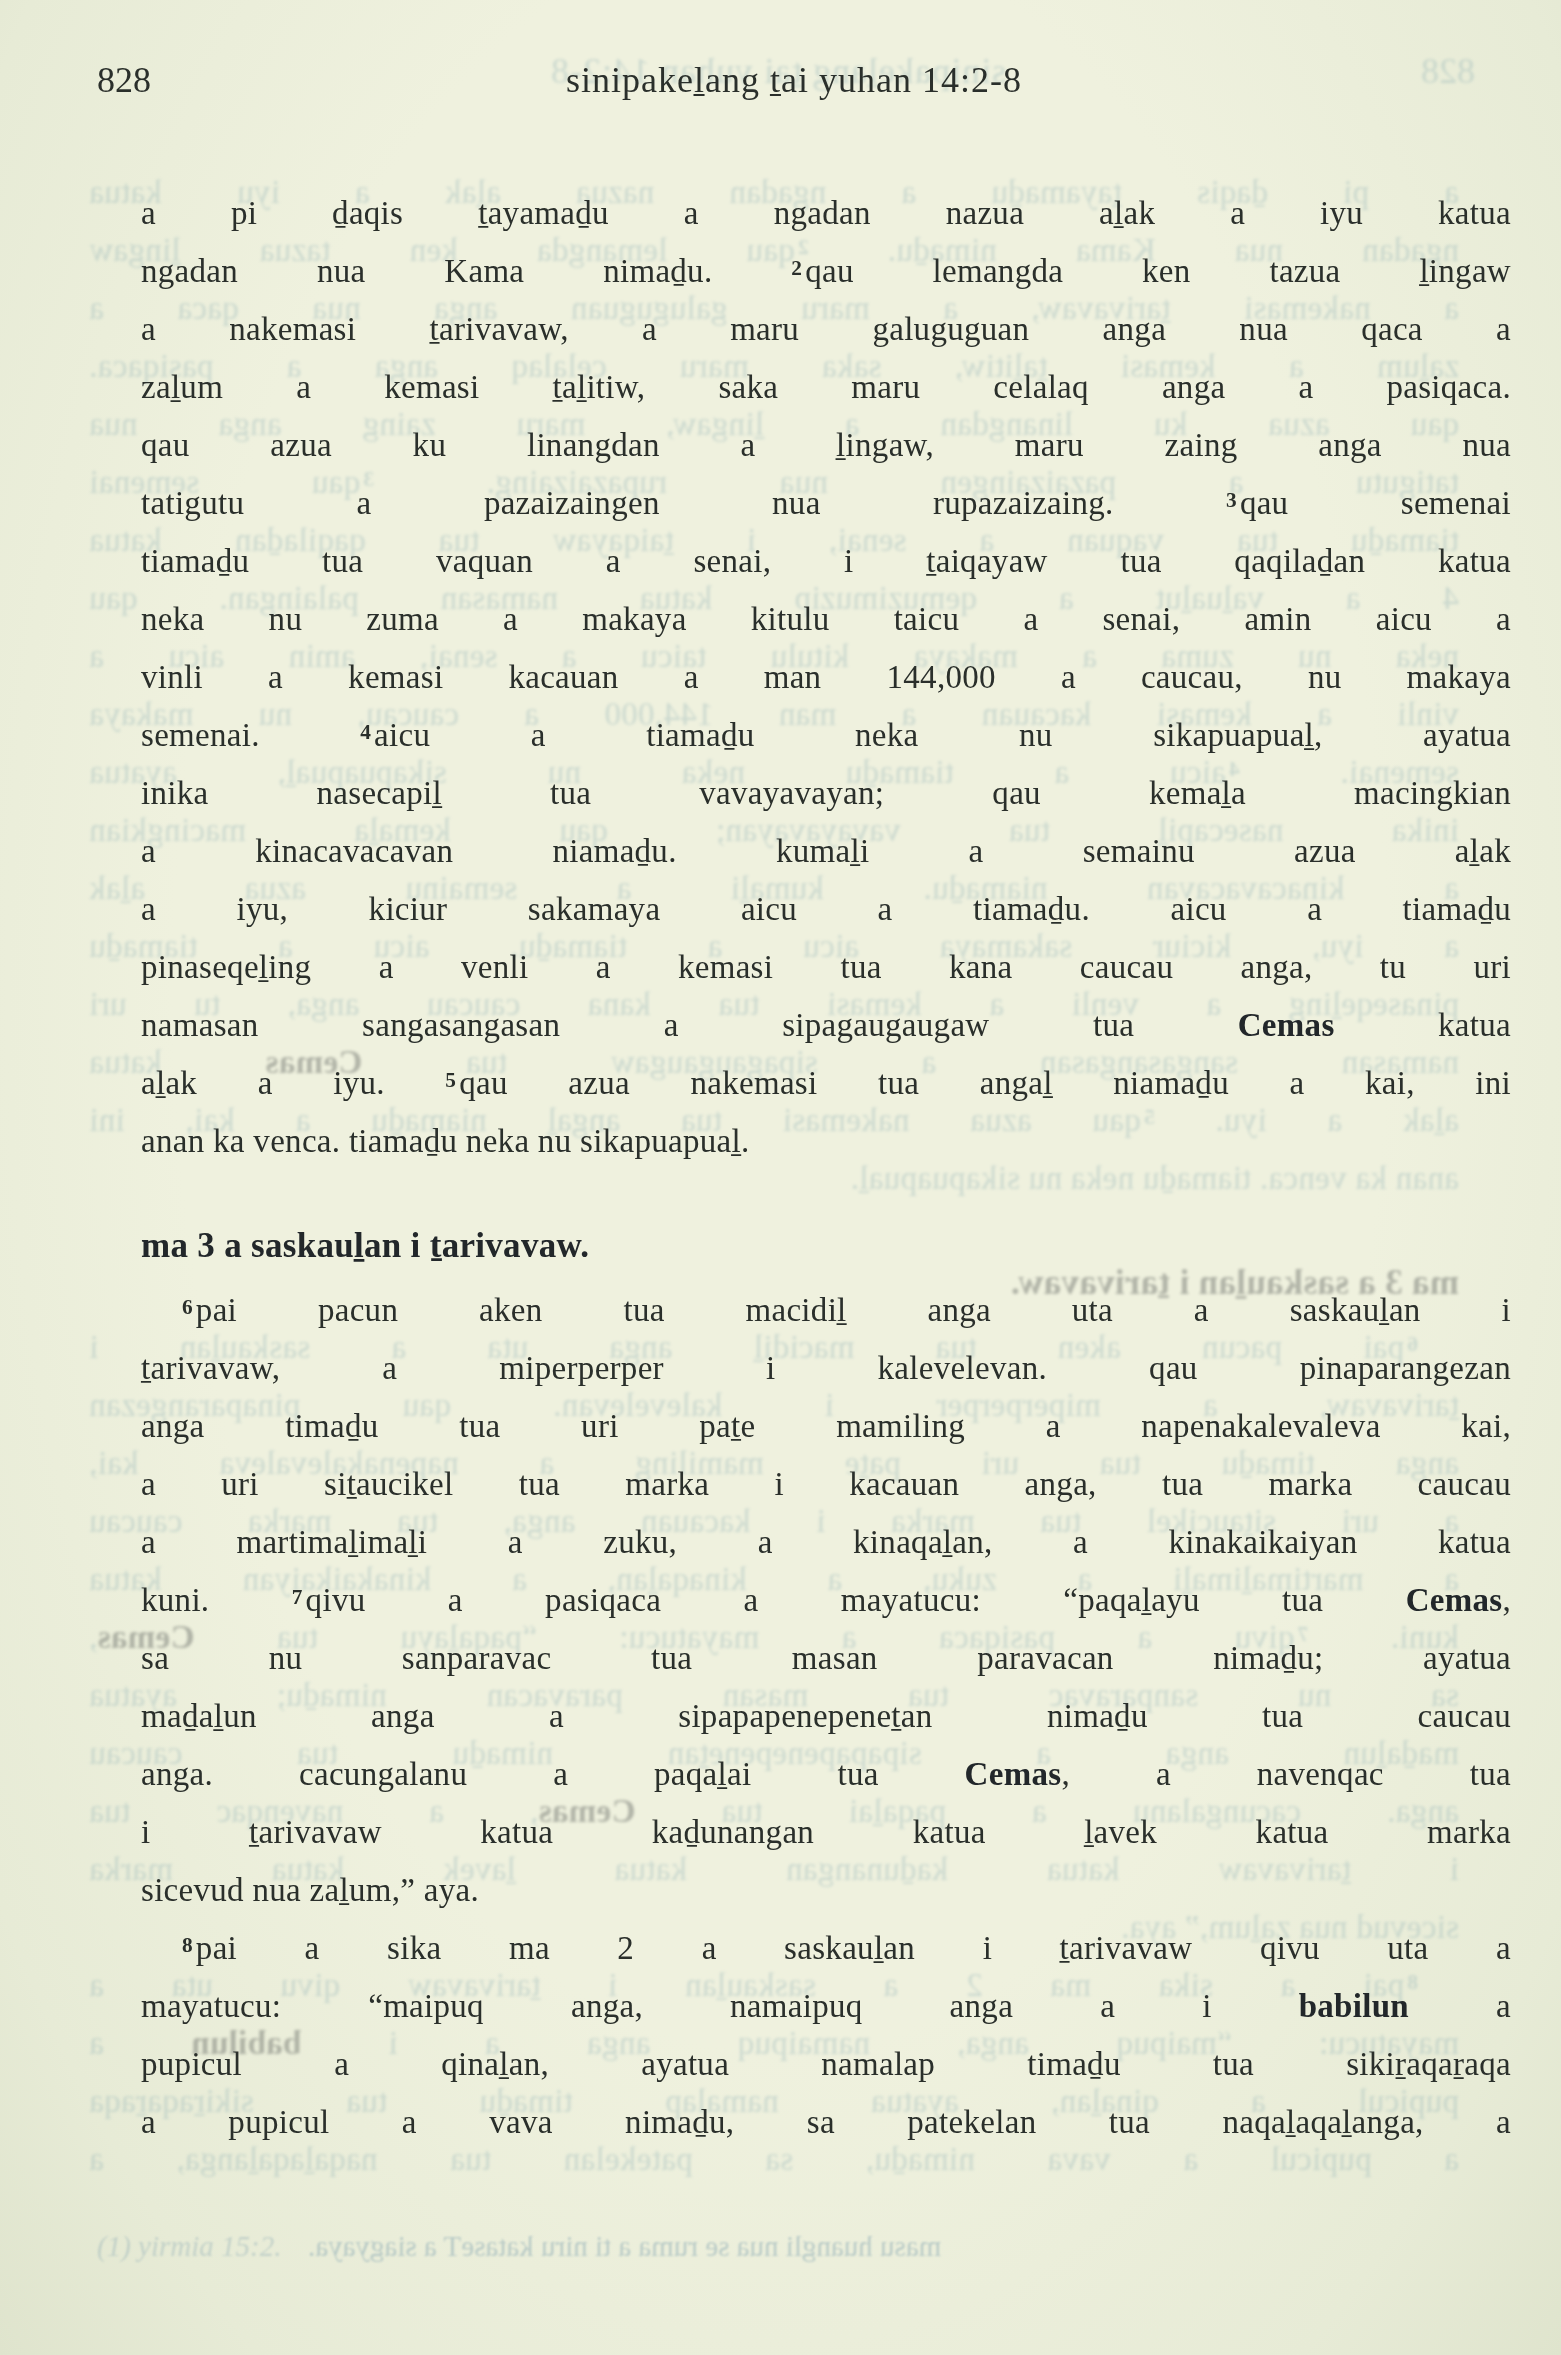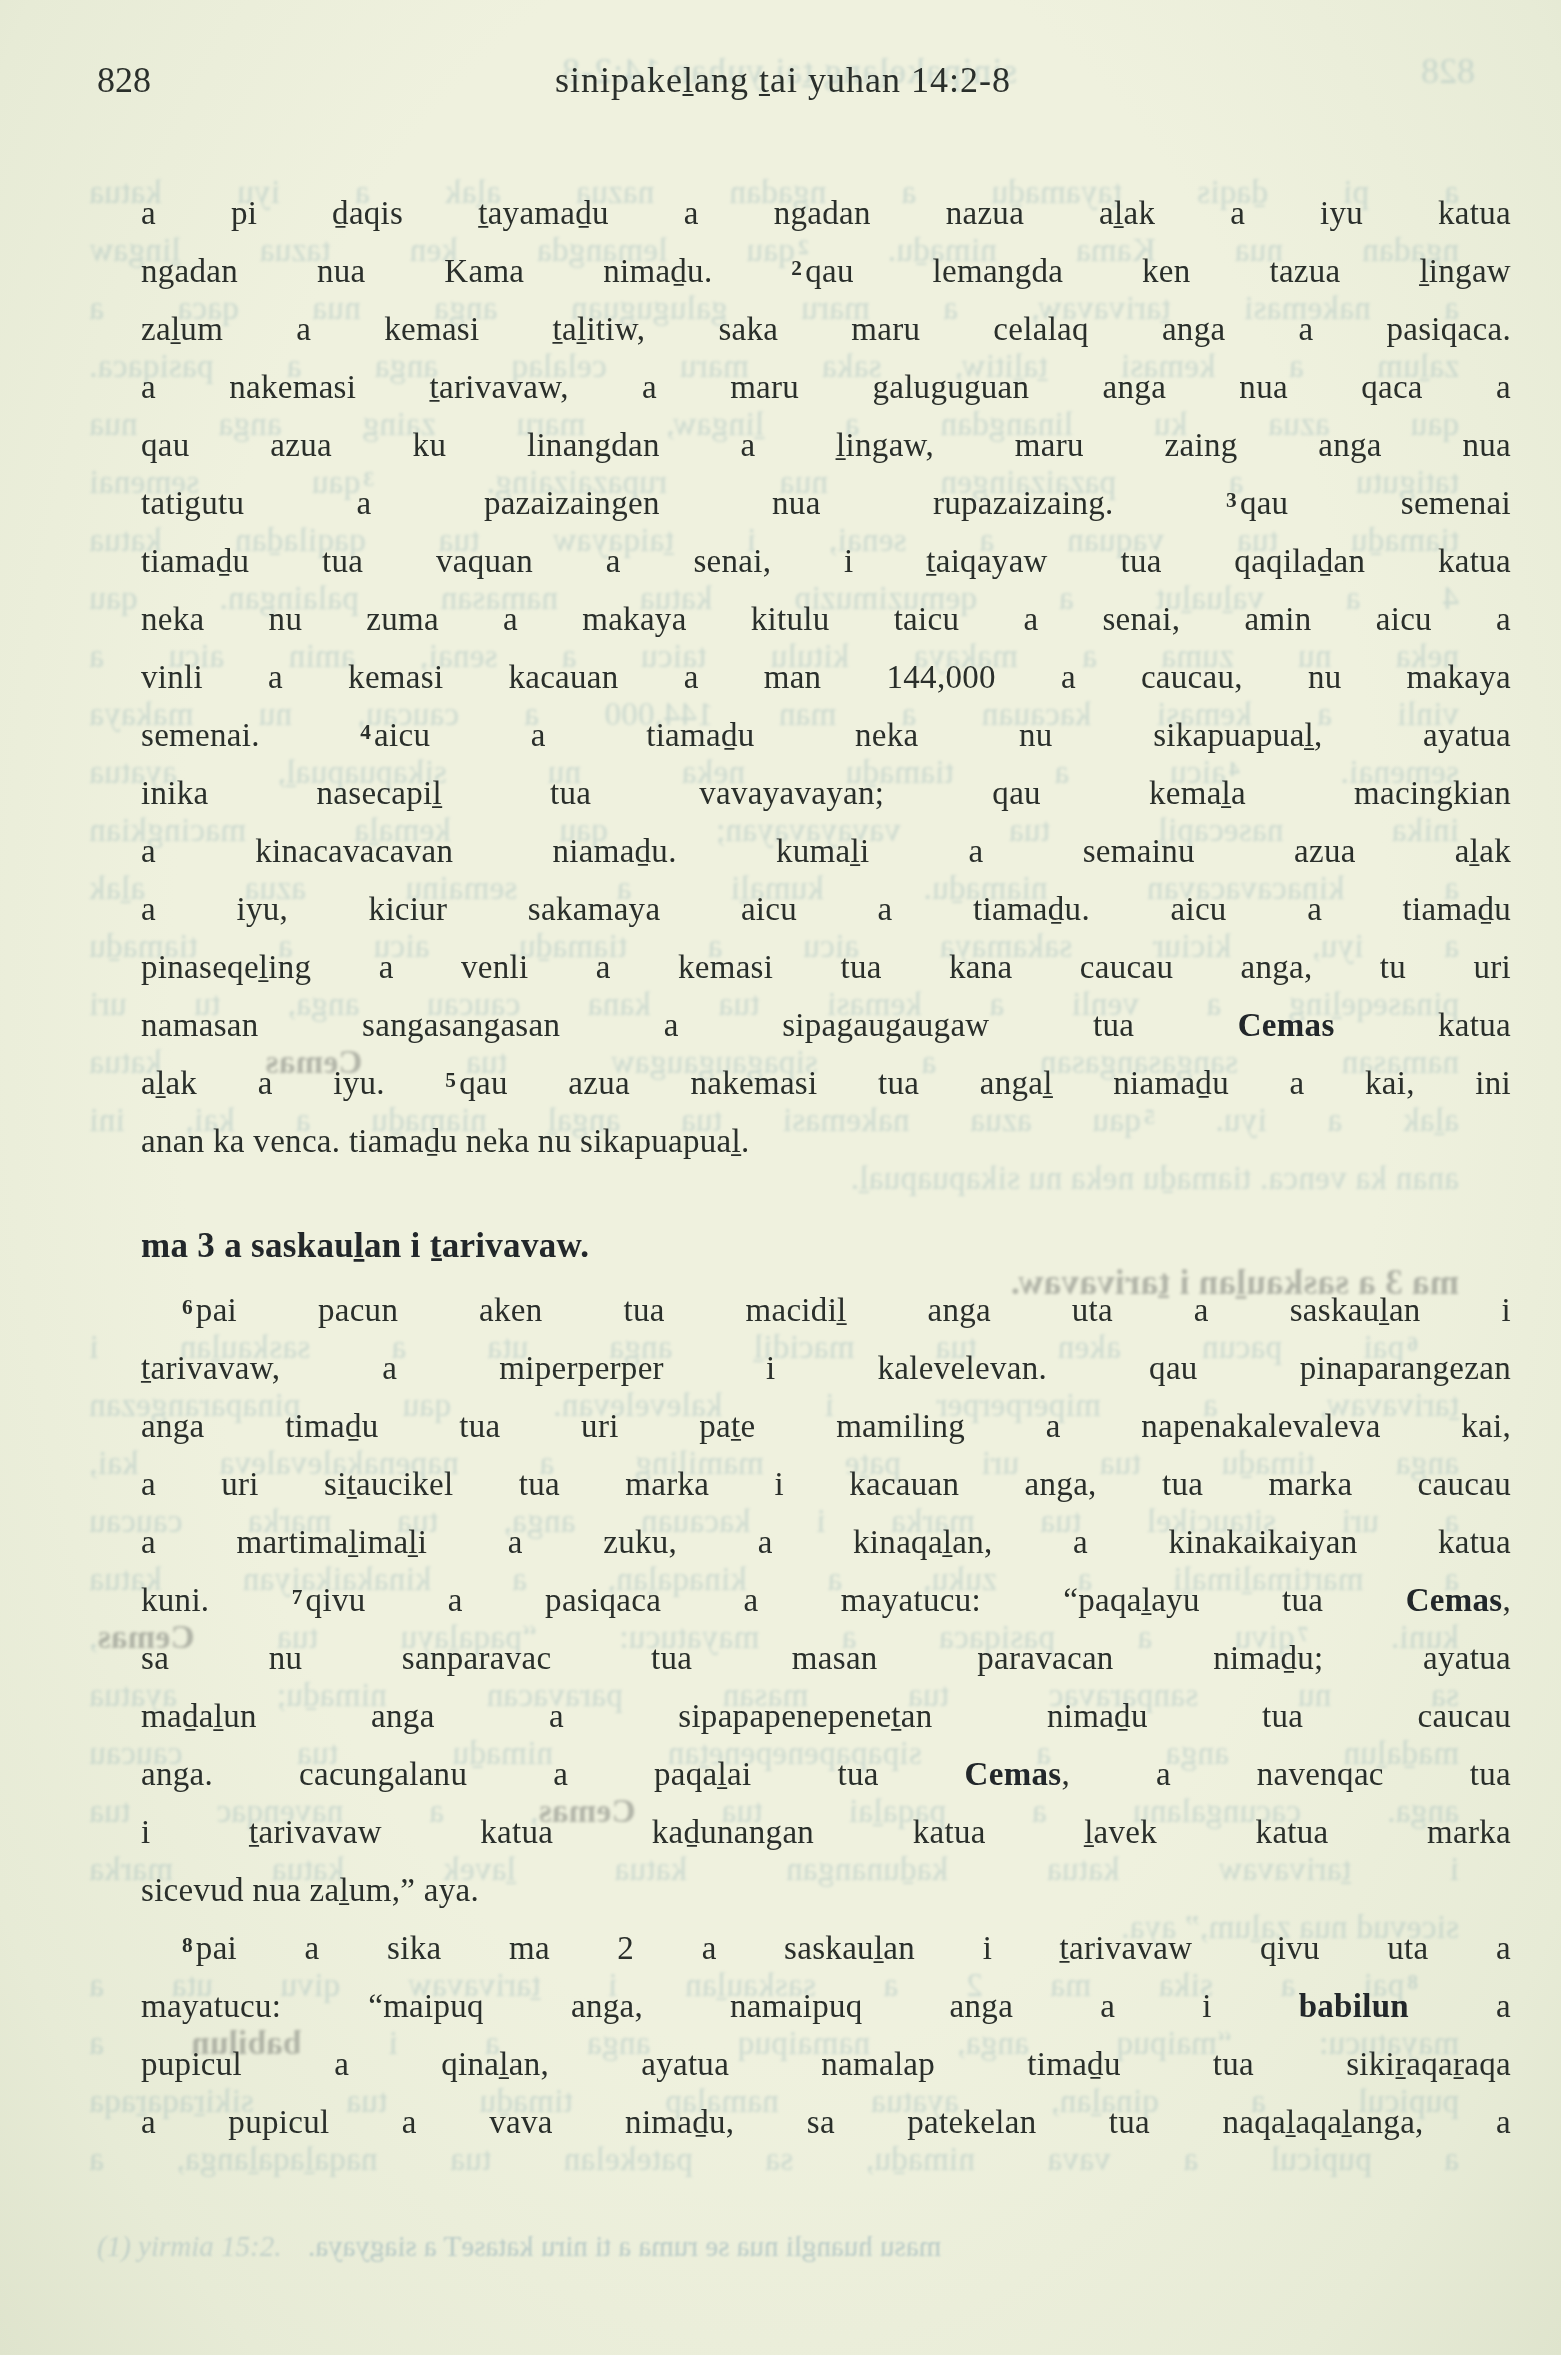--- a/index.html
+++ b/index.html
@@ -11,21 +11,21 @@
     overflow:hidden;
     font-family:Liberation Serif, serif;
     color:#2a2f2b;
   }
   
   .header{
     position:absolute;left:97px;top:50px;width:1370px;height:60px;
     font-size:36px;line-height:60px;
   }
   .page-number{position:absolute;left:0;top:0;}
-  .running-title{position:absolute;left:1px;top:0;width:100%;text-align:center;letter-spacing:1px;}
+  .running-title{position:absolute;left:12px;top:0;width:100%;text-align:center;letter-spacing:1px;}
   .body-text{
     position:absolute;left:97px;top:184px;width:1370px;
     font-size:33px;line-height:58px;letter-spacing:0.3px;margin-left:44px;
   }
   .line{
     height:58px;overflow:visible;
     text-align:justify;
     text-align-last:justify;
     -moz-text-align-last:justify;
   }
@@ -104,22 +104,22 @@
     </div>
 
   <div class="header">
     <span class="page-number">828</span>
     <span class="running-title">sinipakeḻang ṯai yuhan 14:2-8</span>
   </div>
 
   <div class="body-text">
       <div class="line"><span>a pi ḏaqis ṯayamaḏu a ngadan nazua aḻak a iyu katua</span></div>
       <div class="line"><span>ngadan nua Kama nimaḏu. </span><sup>2</sup><span>qau lemangda ken tazua ḻingaw</span></div>
+      <div class="line"><span>a nakemasi ṯarivavaw, a maru galuguguan anga nua qaca a</span></div>
       <div class="line"><span>zaḻum a kemasi ṯaḻitiw, saka maru celalaq anga a pasiqaca.</span></div>
-      <div class="line"><span>a nakemasi ṯarivavaw, a maru galuguguan anga nua qaca a</span></div>
       <div class="line"><span>qau azua ku linangdan a ḻingaw, maru zaing anga nua</span></div>
       <div class="line"><span>tatigutu a pazaizaingen nua rupazaizaing. </span><sup>3</sup><span>qau semenai</span></div>
       <div class="line"><span>tiamaḏu tua vaquan a senai, i ṯaiqayaw tua qaqilaḏan katua</span></div>
       <div class="line"><span>neka nu zuma a makaya kitulu taicu a senai, amin aicu a</span></div>
       <div class="line"><span>vinli a kemasi kacauan a man 144,000 a caucau, nu makaya</span></div>
       <div class="line"><span>semenai. </span><sup>4</sup><span>aicu a tiamaḏu neka nu sikapuapuaḻ, ayatua</span></div>
       <div class="line"><span>inika nasecapiḻ tua vavayavayan; qau kemaḻa macingkian</span></div>
       <div class="line"><span>a kinacavacavan niamaḏu.  kumaḻi a semainu azua aḻak</span></div>
       <div class="line"><span>a iyu, kiciur sakamaya aicu a tiamaḏu.  aicu a tiamaḏu</span></div>
       <div class="line"><span>pinaseqeḻing a venli a kemasi tua kana caucau anga, tu uri</span></div>

